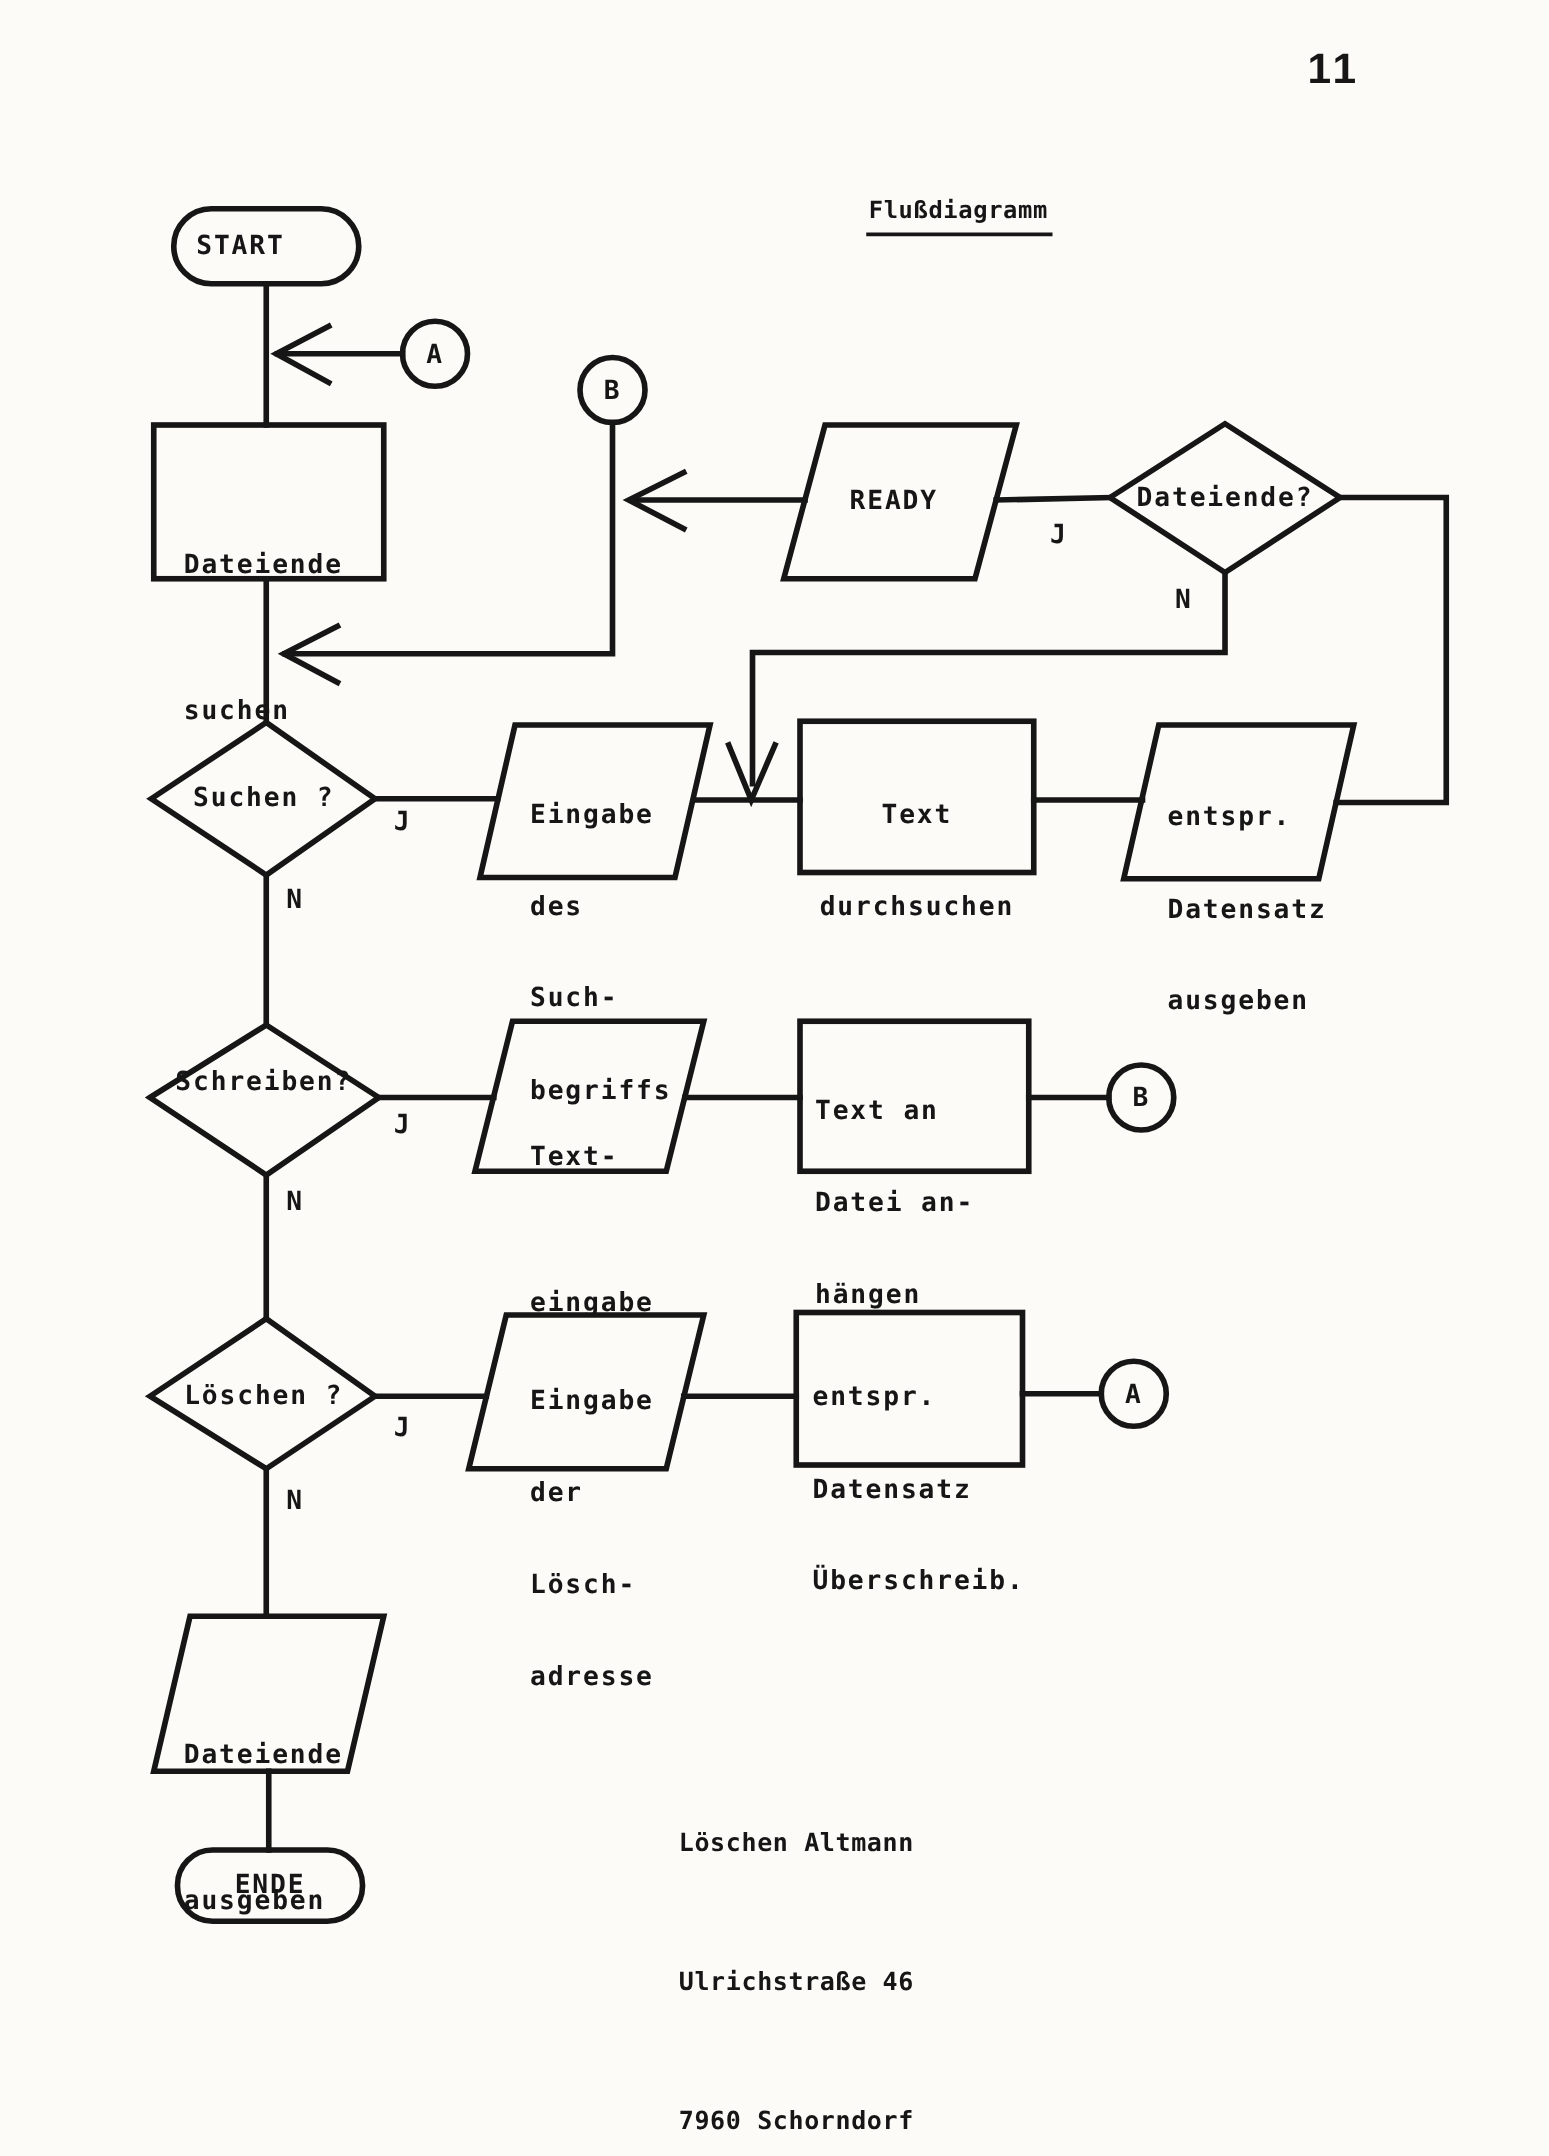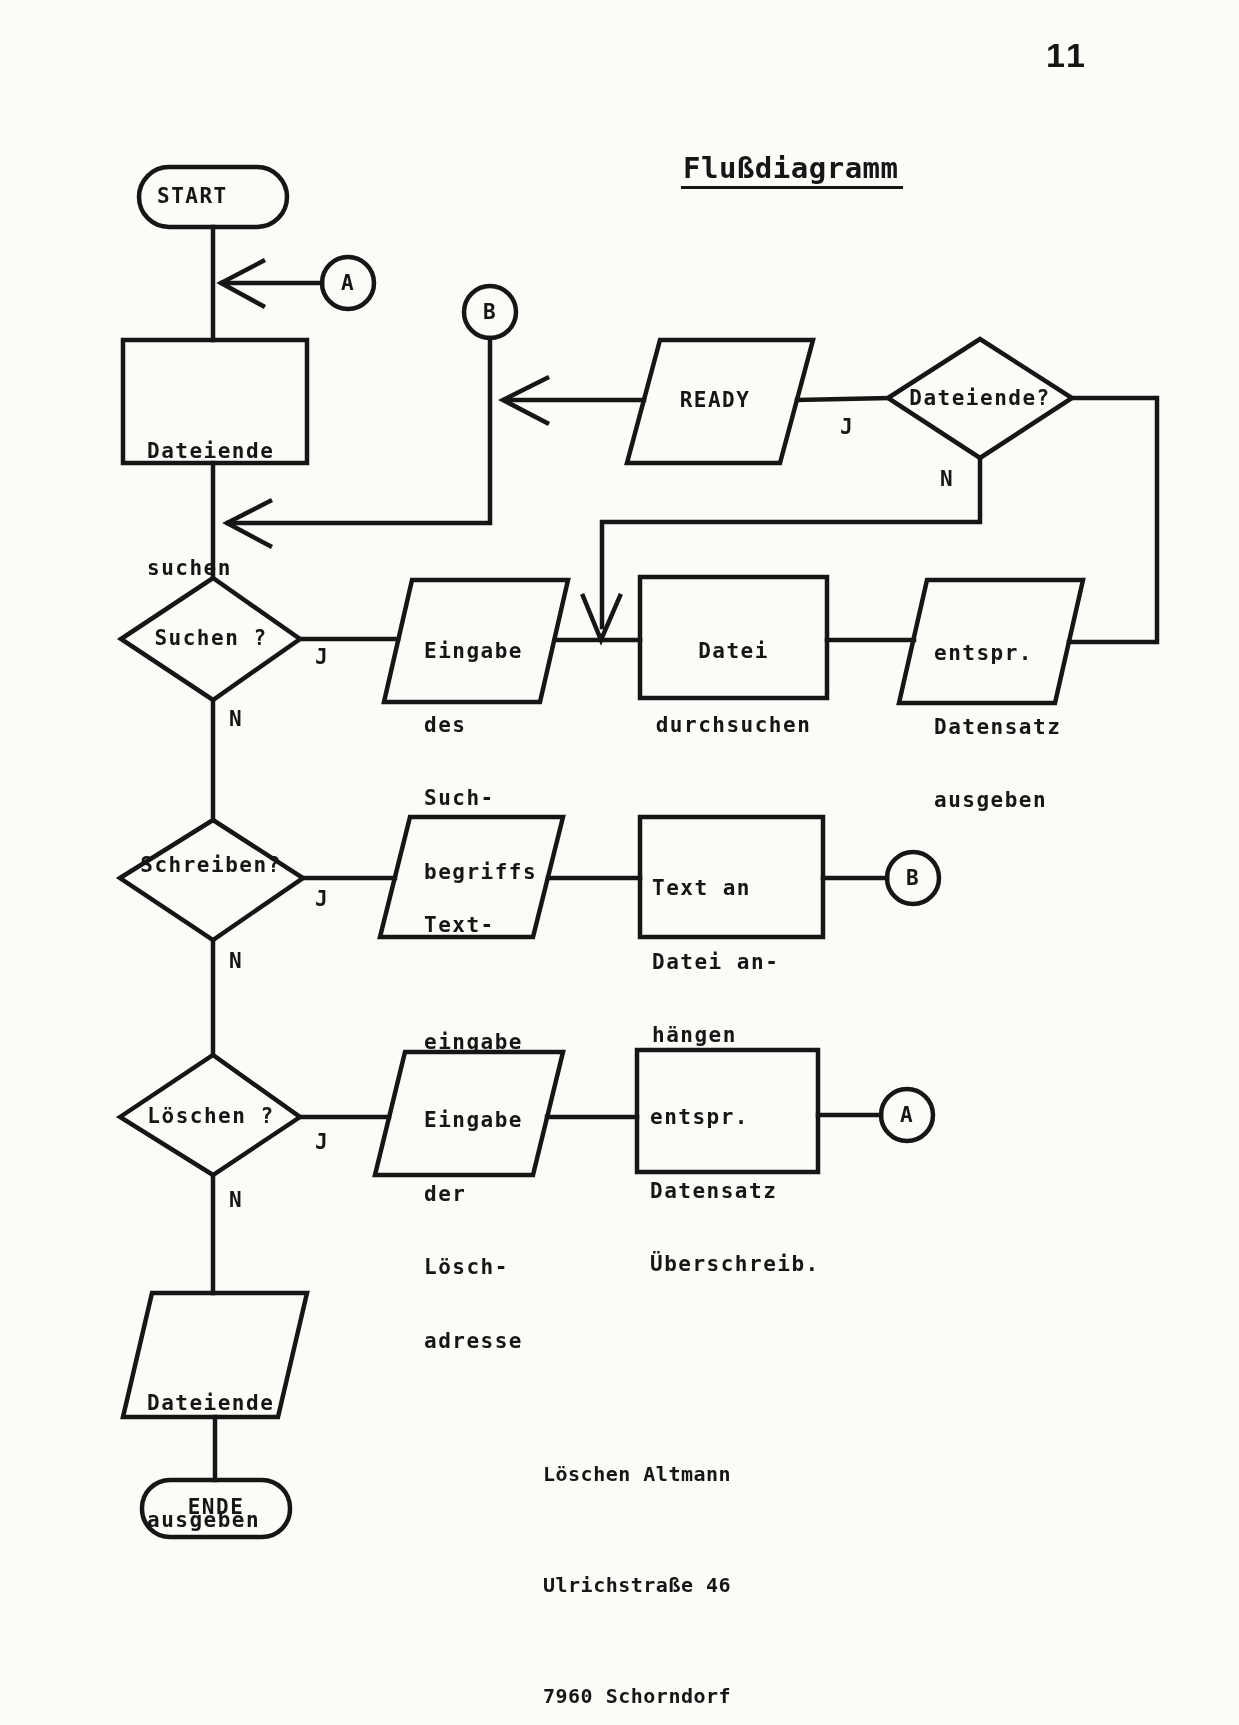--- a/index.html
+++ b/index.html
@@ -25,21 +25,21 @@
   .lh24{line-height:24.5px;}
   .ctr{text-align:center;}
   .branch{width:30px;}
   #page-number{
     font-family:"Liberation Sans", sans-serif;
     font-size:34px;font-weight:bold;letter-spacing:3px;
   }
   #title{
     border-bottom:3px solid var(--ink,#161616);
     padding:0 4px 5px 2px;
-    letter-spacing:0.5px;font-size:29px;
+    letter-spacing:0.5px;font-size:19px;margin-left:12px;
   }
   .credit{font-size:20px;letter-spacing:0.5px;}
   .lh37{line-height:37px;}
 </style>
 </head>
 <body>
 
 <div id="page">
 
   <svg id="diagram-svg" width="1239" height="1725" viewBox="0 0 1239 1725">
@@ -123,21 +123,21 @@
   <div class="txt branch" style="left:229px;top:706px;">N</div>
 
   <div class="txt lh24" style="left:424px;top:590px;">
     <div>Eingabe</div>
     <div>des</div>
     <div>Such-</div>
     <div>begriffs</div>
   </div>
 
   <div class="txt lh24 ctr" style="left:640px;top:590px;width:187px;">
-    <div>Datei</div>
+    <div>Text</div>
     <div>durchsuchen</div>
   </div>
 
   <div class="txt lh24" style="left:934px;top:592px;">
     <div>entspr.</div>
     <div>Datensatz</div>
     <div>ausgeben</div>
   </div>
 
   <div class="txt ctr" style="left:121px;top:852px;width:180px;">Schreiben?</div>

